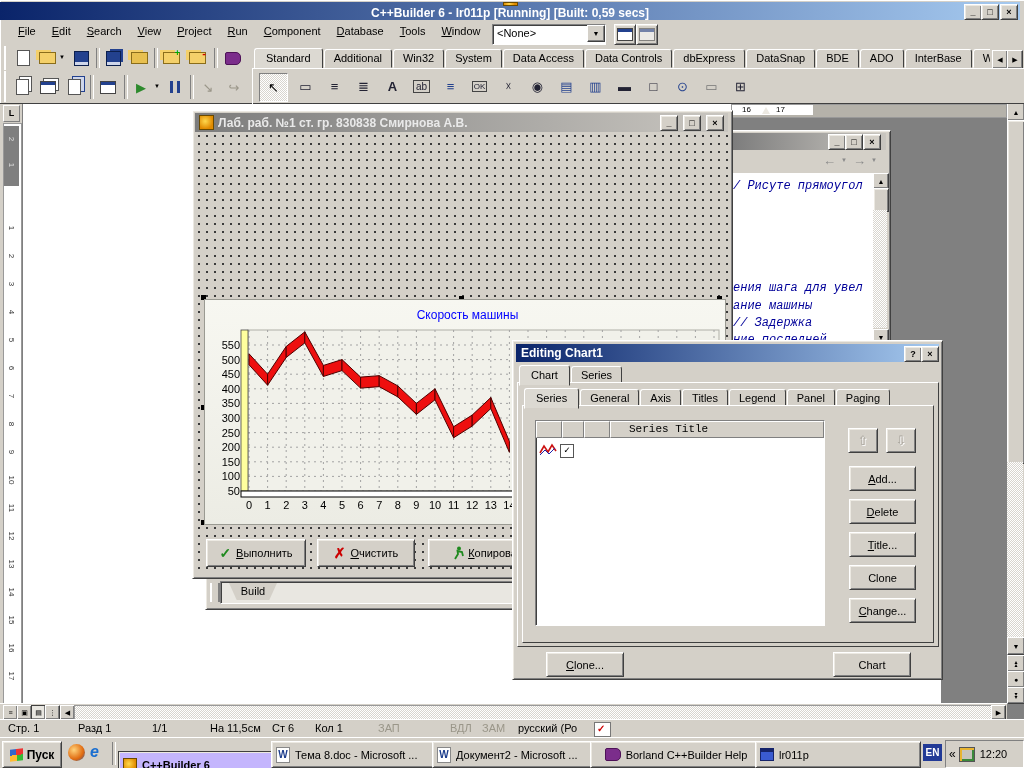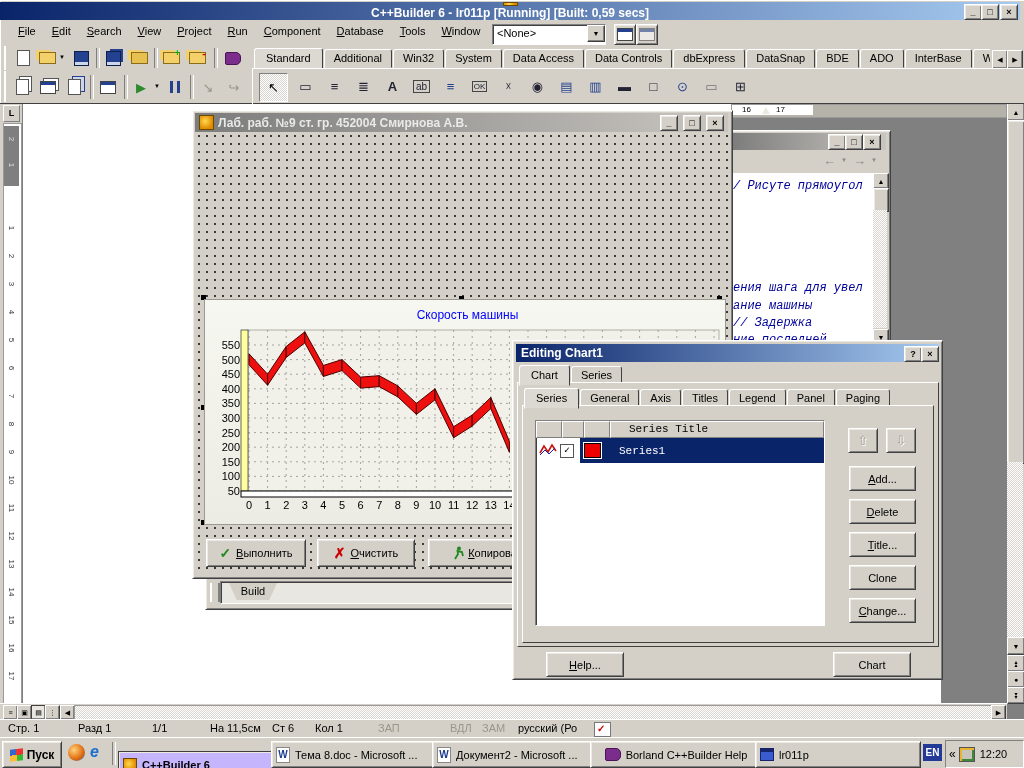--- a/index.html
+++ b/index.html
@@ -124,21 +124,21 @@
     <div class="abs sunken" style="left:14px;top:3px;width:662px;height:21px;background:#e9e7e1;">
       <div class="abs" style="left:8px;top:1px;width:48px;height:17px;background:#d4d0c8;clip-path:polygon(0 0,100% 0,84% 100%,16% 100%);text-align:center;line-height:16px;">
         <span>Build</span>
       </div>
     </div>
   </div>
 
   <div class="abs raised" style="left:192px;top:110px;width:539px;height:467px;">
     <div class="abs titlebar-inactive" style="left:2px;top:2px;width:533px;height:19px;font-size:12px;">
       <div style="width:13px;height:13px;margin:0 4px;background:radial-gradient(circle at 40% 40%,#ffd84d,#e08a00 70%);border:1px solid #6a4a00;"></div>
-      <span>Лаб. раб. №9 ст. гр. 452004 Смирнова А.В.</span>
+      <span>Лаб. раб. №1 ст. гр. 830838 Смирнова А.В.</span>
       <div class="abs btn winbtn" style="left:465px;top:2px;">_</div>
       <div class="abs btn winbtn" style="left:488px;top:2px;">□</div>
       <div class="abs btn winbtn" style="left:511px;top:2px;">×</div>
     </div>
     <div class="abs dot-grid" style="left:2px;top:21px;width:533px;height:443px;">
 
       <div class="abs handle" style="left:6px;top:163px;"></div>
       <div class="abs handle" style="left:264px;top:164px;"></div>
       <div class="abs handle" style="left:522px;top:164px;"></div>
       <div class="abs handle" style="left:6px;top:273px;"></div>
@@ -287,24 +287,20 @@
           <div style="display:flex;height:25px;align-items:center;">
             <div style="width:24px;text-align:center;">
               <svg width="19" height="13">
                   <polyline points="1,10 5,3 9,9 13,2 17,8" fill="none" stroke="#cc1111" stroke-width="1.6"></polyline>
                   <polyline points="1,12 6,7 10,11 16,5" fill="none" stroke="#2222aa" stroke-width="1"></polyline>
                 </svg>
             </div>
             <div style="width:20px;">
               <div style="width:12px;height:12px;background:#fff;border:1px solid #555;font-size:10px;font-weight:bold;line-height:11px;text-align:center;">✓</div>
             </div>
-            <div style="flex:1;height:25px;background:#0a246a;display:flex;align-items:center;">
-              <div style="width:15px;height:13px;background:#e00;border:1px solid #000;outline:1px solid #fff;margin-left:4px;"></div>
-              <span style="color:#fff;margin-left:18px;">Series1</span>
-            </div>
           </div>
         </div>
 
         <div class="abs btn" style="left:325px;top:22px;width:28px;height:23px;">
             <span style="color:#a8a49c;text-shadow:1px 1px 0 #fff;font-size:13px;">⇧</span>
           </div>
         <div class="abs btn" style="left:363px;top:22px;width:28px;height:23px;">
             <span style="color:#a8a49c;text-shadow:1px 1px 0 #fff;font-size:13px;">⇩</span>
           </div>
         <div class="abs btn" style="left:326px;top:60px;width:65px;height:23px;">
@@ -319,21 +315,21 @@
         <div class="abs btn" style="left:326px;top:159px;width:65px;height:23px;">
             <span>Clone</span>
           </div>
         <div class="abs btn" style="left:326px;top:192px;width:65px;height:23px;">
             <span class="u">Change...</span>
           </div>
       </div>
     </div>
 
     <div class="abs btn" style="left:33px;top:311px;width:76px;height:23px;">
-        <span class="u">Help...</span>
+        <span class="u">Clone...</span>
       </div>
     <div class="abs btn" style="left:320px;top:311px;width:76px;height:23px;">
         <span>Chart</span>
       </div>
   </div>
 
   <div class="abs" style="left:0;top:0;width:1024px;height:103px;background:#d4d0c8;border-bottom:1px solid #404040;box-shadow:inset 1px 1px 0 #fff;">
     <div class="abs titlebar-active" style="left:0;top:2px;width:1020px;height:18px;font-size:12px;flex-direction:column;">
       <div style="width:13px;height:13px;margin:0 5px;background:radial-gradient(circle at 40% 40%,#ffd84d,#e08a00 70%);border:1px solid #6a4a00;"></div>
       <span>C++Builder 6 - lr011p [Running] [Built: 0,59 secs]</span>

